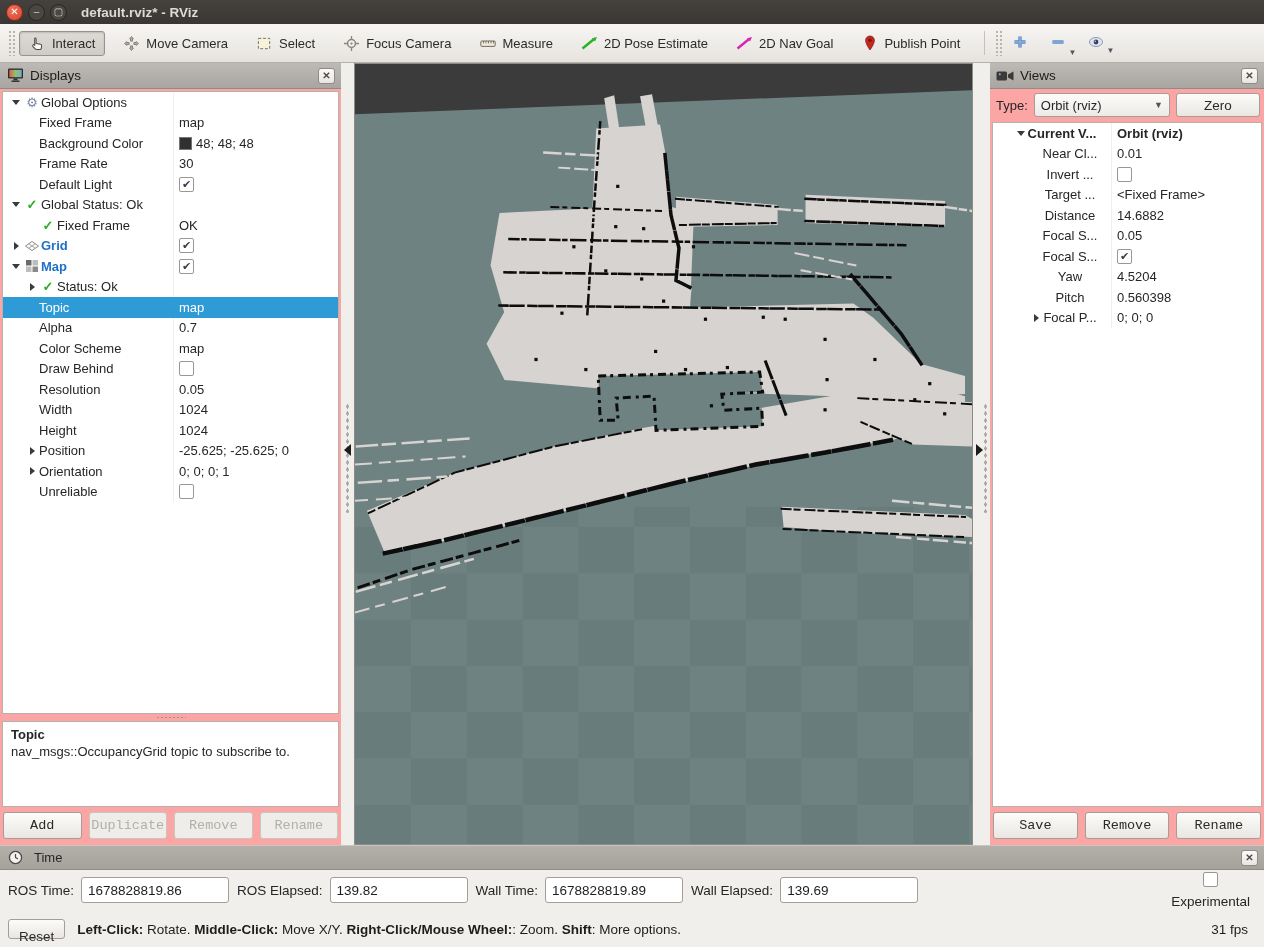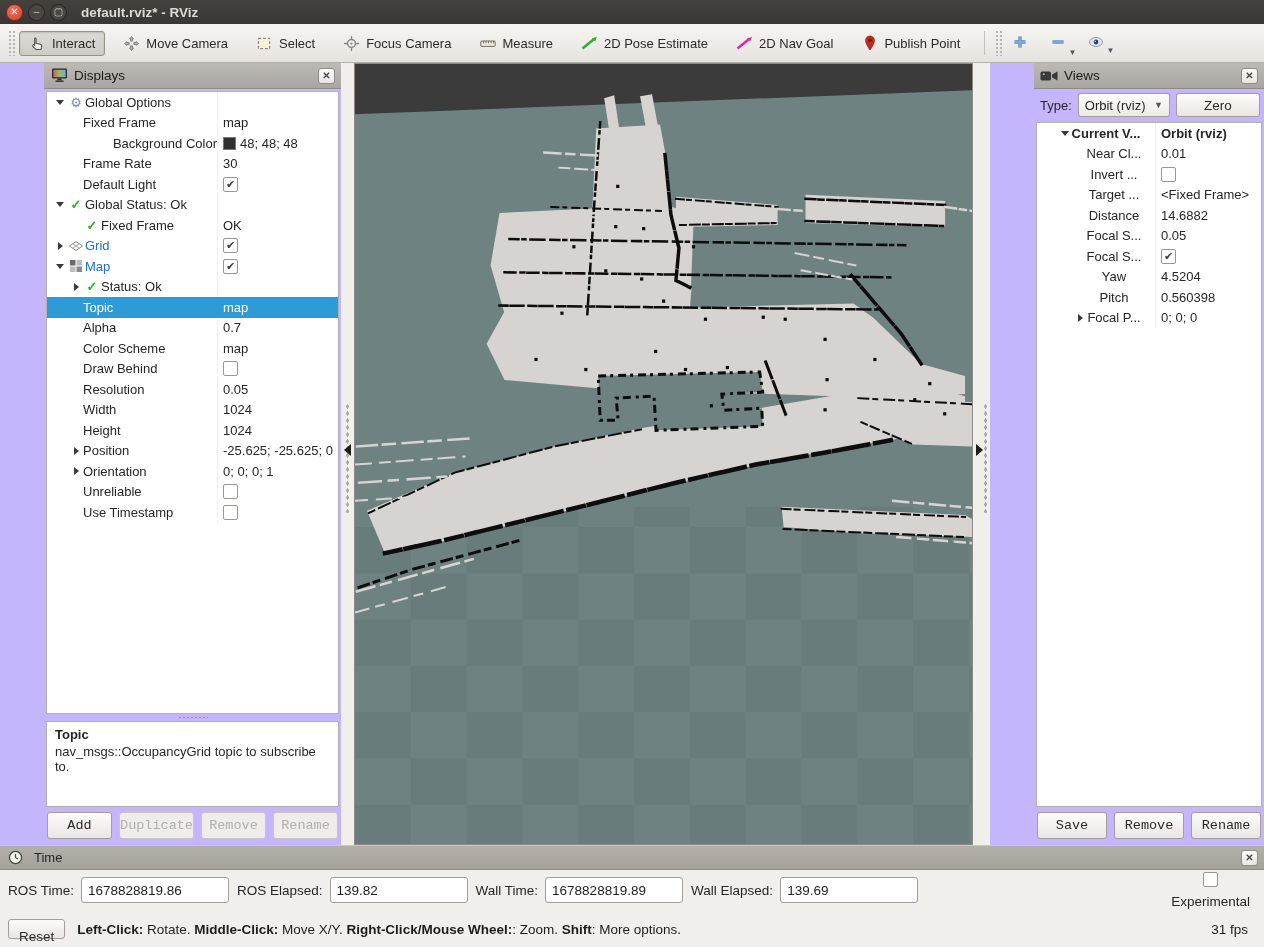--- a/index.html
+++ b/index.html
@@ -19,42 +19,42 @@
   .grip { width:7px; height:26px; margin:0 4px; background-image:radial-gradient(#b7b3ad 1px, transparent 1.2px); background-size:4px 4px; }
   .tool { display:flex; align-items:center; gap:6px; border:1px solid transparent; background:transparent; border-radius:3px; padding:4px 9px; margin-right:8px; font-size:13px; color:#2b2b28; font-family:inherit; }
   .tool.active { background:linear-gradient(#dedbd6,#cfccc6); border:1px solid #989289; box-shadow:inset 0 1px 2px rgba(0,0,0,.15); }
   .tool .ticon { display:inline-flex; width:17px; justify-content:center; }
   .tsep { width:1px; height:24px; background:#c5c1bb; margin:0 6px; }
   .smalltool { position:relative; border:none; background:transparent; padding:3px 6px; margin-right:10px; }
   .smalltool .caret { position:absolute; right:-4px; bottom:-1px; font-size:8px; color:#555; }
 
   
   .main { display:flex; height:782px; }
-  .panel { background:#c4b5fd; display:flex; flex-direction:column;padding-left:44px; }
+  .panel { background:#fca5a5; display:flex; flex-direction:column; }
   .panel.displays { width:341px; }
   .panel.views { width:274px; }
   .phead { height:26px; background:linear-gradient(#bdb9b4,#a9a5a0); border-bottom:1px solid #8f8b86; display:flex; align-items:center; padding:0 6px; gap:6px; font-size:13.5px; color:#1c1c1c; }
   .phead .ptitle { flex:1; }
   .xbtn { width:17px; height:16px; border:1px solid #8f8b86; border-radius:3px; background:linear-gradient(#fbfaf9,#e8e5e1); color:#4b4b48; font-size:10px; font-weight:bold; display:flex; align-items:center; justify-content:center; }
 
   .treebox { flex:1; background:#fff; border:1px solid #b5b1ab; margin:2px; margin-bottom:0; overflow:hidden; }
   .trow { display:flex; height:20.5px; align-items:center; }
   .trow.sel { background:#2e9bd6; color:#fff; }
   .tl { width:170px; display:flex; align-items:center; flex:none; overflow:hidden; white-space:nowrap; }
   .views-tree .tl { width:118px;justify-content:center; }
   .tv { flex:1; display:flex; align-items:center; gap:4px; overflow:hidden; white-space:nowrap; border-left:1px solid rgba(0,0,0,0.06); padding-left:5px; height:100%; }
   .trow.sel .tv { border-left-color:transparent; }
   .exp { width:14px; flex:none; display:inline-flex; justify-content:center; align-items:center; }
   .exp i { display:block; width:0; height:0; }
   .exp.down i { border-left:4px solid transparent; border-right:4px solid transparent; border-top:5px solid #3a3a3a; }
   .exp.right i { border-top:4px solid transparent; border-bottom:4px solid transparent; border-left:5px solid #3a3a3a; }
   .iconslot { width:18px; flex:none; display:inline-flex; justify-content:center; align-items:center; }
   .gearglyph { color:#7b8aa6; font-size:13px; }
   .checkglyph { color:#2fae27; font-weight:bold; font-size:13px; }
-  .blue-label { color:#2070c8; font-weight:normal; }
+  .blue-label { color:#2070c8; font-weight:bold; }
   .bold-label { font-weight:bold; }
   .cb { width:15px; height:15px; border:1px solid #9b978f; background:#fff; display:inline-flex; align-items:center; justify-content:center; font-size:11px; color:#3c3c46; border-radius:2px; }
   .swatch { width:13px; height:13px; border:1px solid #777; display:inline-block; }
 
   .hdots { height:7px; display:flex; align-items:center; justify-content:center; }
   .hdots i { width:30px; height:3px; background-image:radial-gradient(#9a968f 1px, transparent 1.2px); background-size:4px 3px; }
   .helpbox { height:86px; background:#fff; border:1px solid #b5b1ab; margin:0 2px; padding:5px 8px; font-size:13px; overflow:hidden; }
   .helpbox b { display:block; margin-bottom:2px; }
   .btnrow { display:flex; gap:7px; padding:5px 3px 6px 3px;font-family:Liberation Mono, monospace; }
   .pbtn { flex:1; height:27px; border:1px solid #a39f98; border-radius:3px; background:linear-gradient(#fdfcfb,#e9e6e2); font-size:13.5px; color:#2b2b28; font-family:inherit; }
@@ -244,21 +244,21 @@
         <div class="trow">
           <div class="tl" style="padding-left: 22px;">
             <span class="exp"></span>
             <span>Fixed Frame</span>
           </div>
           <div class="tv">
             <span>map</span>
           </div>
         </div>
         <div class="trow">
-          <div class="tl" style="padding-left: 22px; justify-content: flex-end;">
+          <div class="tl" style="padding-left: 22px;">
             <span class="exp"></span>
             <span>Background Color</span>
           </div>
           <div class="tv">
             <span class="swatch" style="background: rgb(48, 48, 48);"></span>
             <span>48; 48; 48</span>
           </div>
         </div>
         <div class="trow">
           <div class="tl" style="padding-left: 22px;">
@@ -432,29 +432,20 @@
             <span>Orientation</span>
           </div>
           <div class="tv">
             <span>0; 0; 0; 1</span>
           </div>
         </div>
         <div class="trow">
           <div class="tl" style="padding-left: 22px;">
             <span class="exp"></span>
             <span>Unreliable</span>
-          </div>
-          <div class="tv">
-            <span class="cb"></span>
-          </div>
-        </div>
-        <div class="trow">
-          <div class="tl" style="padding-left: 22px;">
-            <span class="exp"></span>
-            <span>Use Timestamp</span>
           </div>
           <div class="tv">
             <span class="cb"></span>
           </div>
         </div>
       </div>
     <div class="hdots">
         <i></i>
       </div>
     <div class="helpbox">

